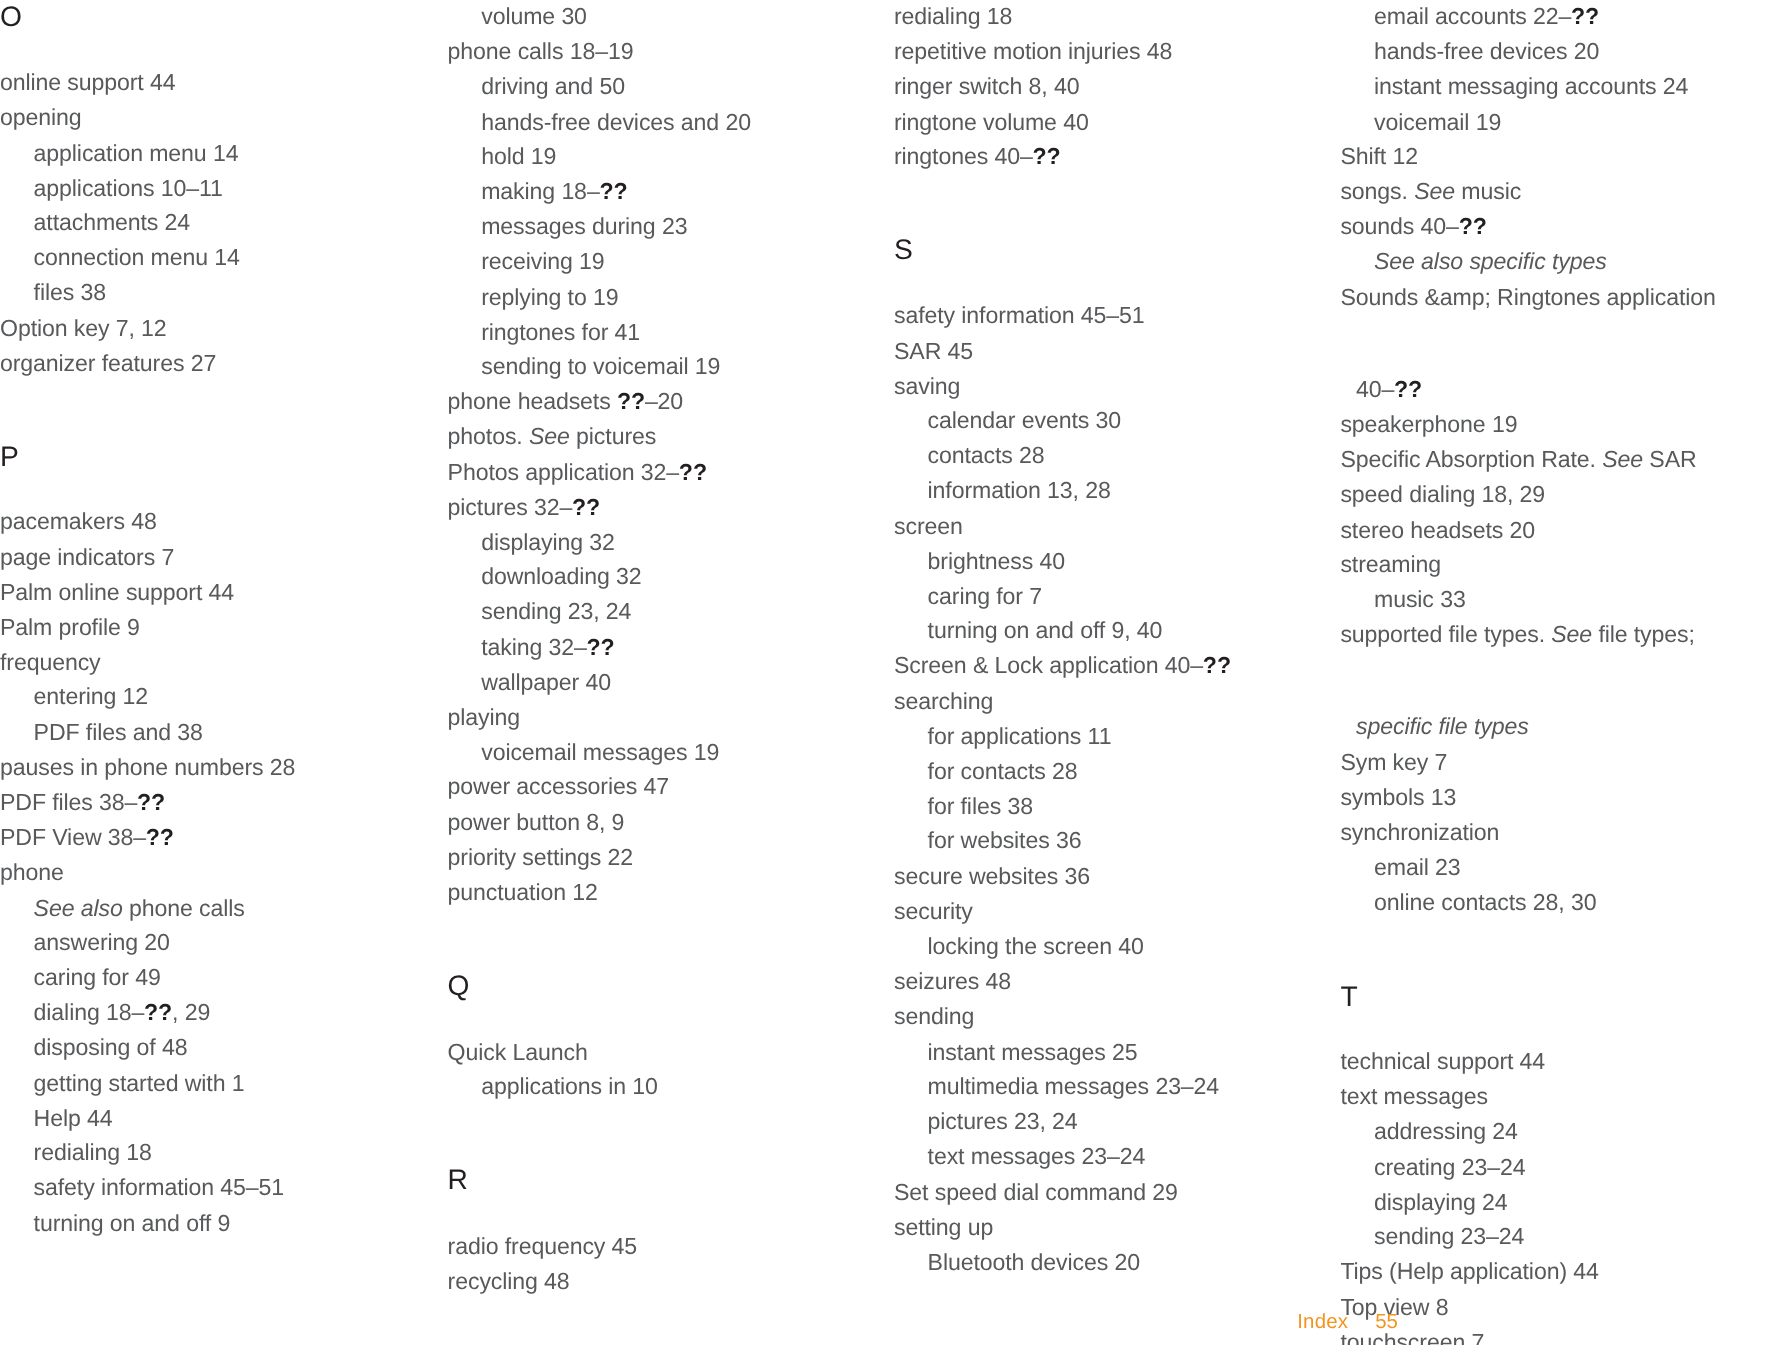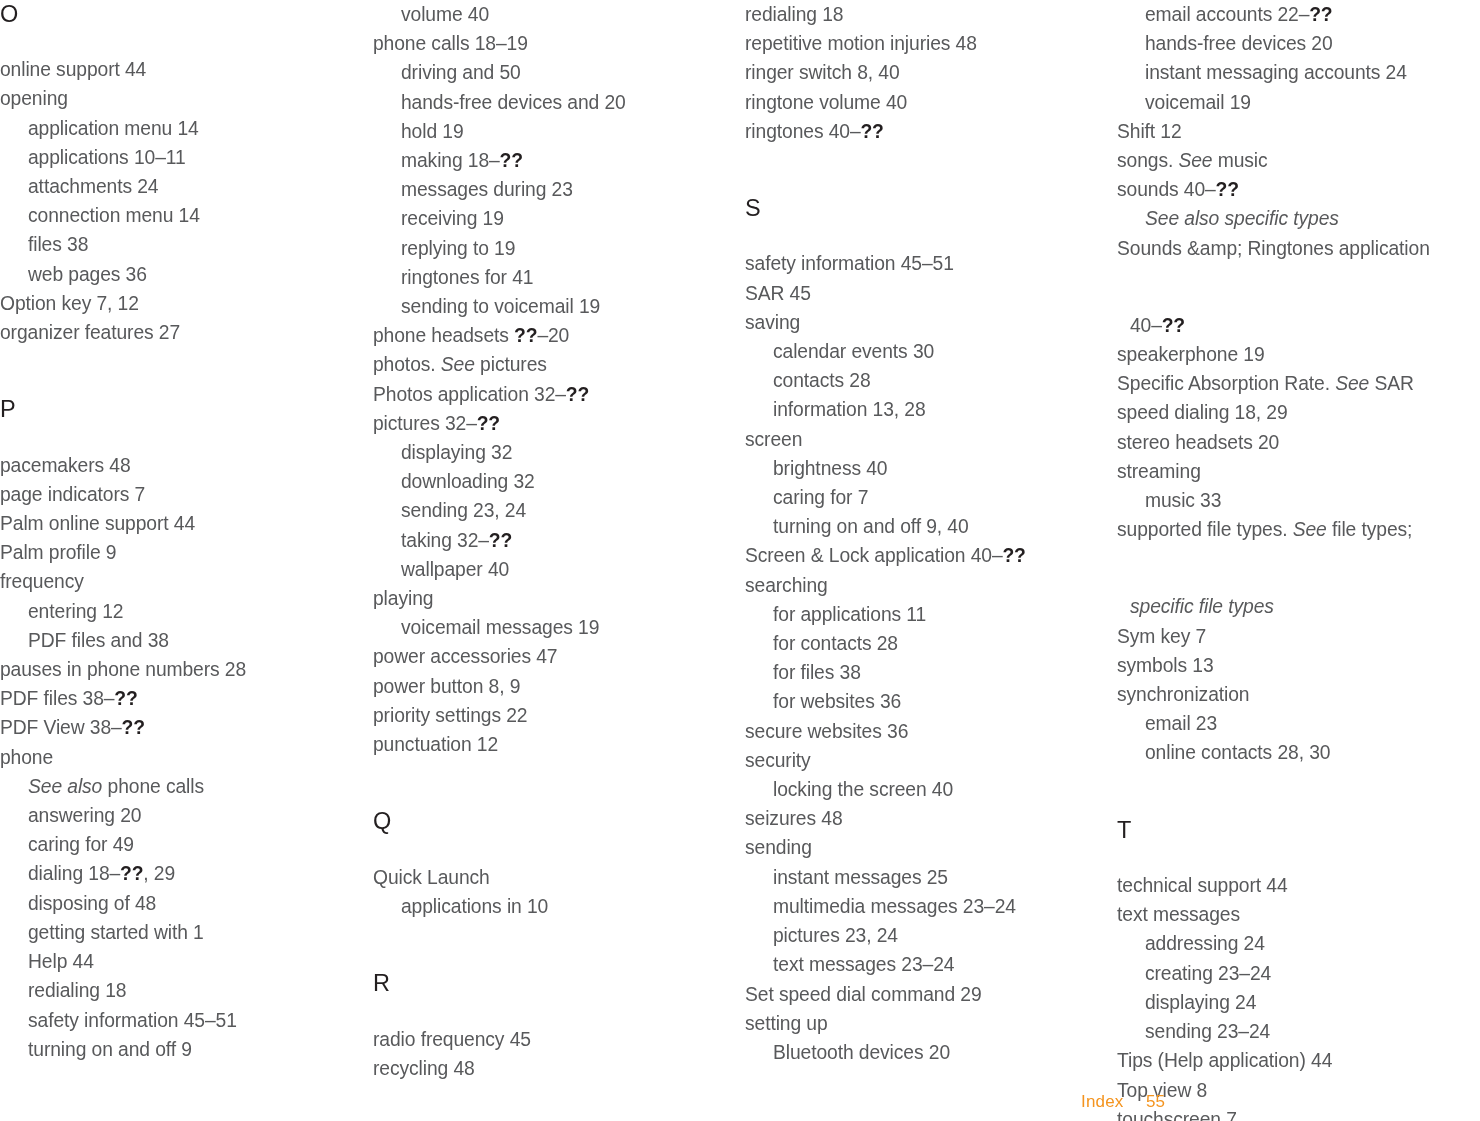--- a/index.html
+++ b/index.html
@@ -94,21 +94,20 @@
   <div class="column" id="col-0">
       <div class="letter">O</div>
       <div class="letter-gap-after"></div>
       <div class="entry lvl1">online support 44</div>
       <div class="entry lvl1">opening</div>
       <div class="entry lvl2">application menu 14</div>
       <div class="entry lvl2">applications 10–11</div>
       <div class="entry lvl2">attachments 24</div>
       <div class="entry lvl2">connection menu 14</div>
       <div class="entry lvl2">files 38</div>
-      <div class="entry lvl2">web pages 36</div>
       <div class="entry lvl1">Option key 7, 12</div>
       <div class="entry lvl1">organizer features 27</div>
       <div class="entry blank">&nbsp;</div>
       <div class="letter-gap-before"></div>
       <div class="letter">P</div>
       <div class="letter-gap-after"></div>
       <div class="entry lvl1">pacemakers 48</div>
       <div class="entry lvl1">page indicators 7</div>
       <div class="entry lvl1">Palm online support 44</div>
       <div class="entry lvl1">Palm profile 9</div>
@@ -124,21 +123,21 @@
       <div class="entry lvl2">caring for 49</div>
       <div class="entry lvl2">dialing 18<span class="endash">–</span><span class="unresolved">??</span>, 29</div>
       <div class="entry lvl2">disposing of 48</div>
       <div class="entry lvl2">getting started with 1</div>
       <div class="entry lvl2">Help 44</div>
       <div class="entry lvl2">redialing 18</div>
       <div class="entry lvl2">safety information 45–51</div>
       <div class="entry lvl2">turning on and off 9</div>
     </div>
   <div class="column" id="col-1">
-      <div class="entry lvl2">volume 40</div>
+      <div class="entry lvl2">volume 30</div>
       <div class="entry lvl1">phone calls 18–19</div>
       <div class="entry lvl2">driving and 50</div>
       <div class="entry lvl2">hands-free devices and 20</div>
       <div class="entry lvl2">hold 19</div>
       <div class="entry lvl2">making 18<span class="endash">–</span><span class="unresolved">??</span></div>
       <div class="entry lvl2">messages during 23</div>
       <div class="entry lvl2">receiving 19</div>
       <div class="entry lvl2">replying to 19</div>
       <div class="entry lvl2">ringtones for 41</div>
       <div class="entry lvl2">sending to voicemail 19</div>

